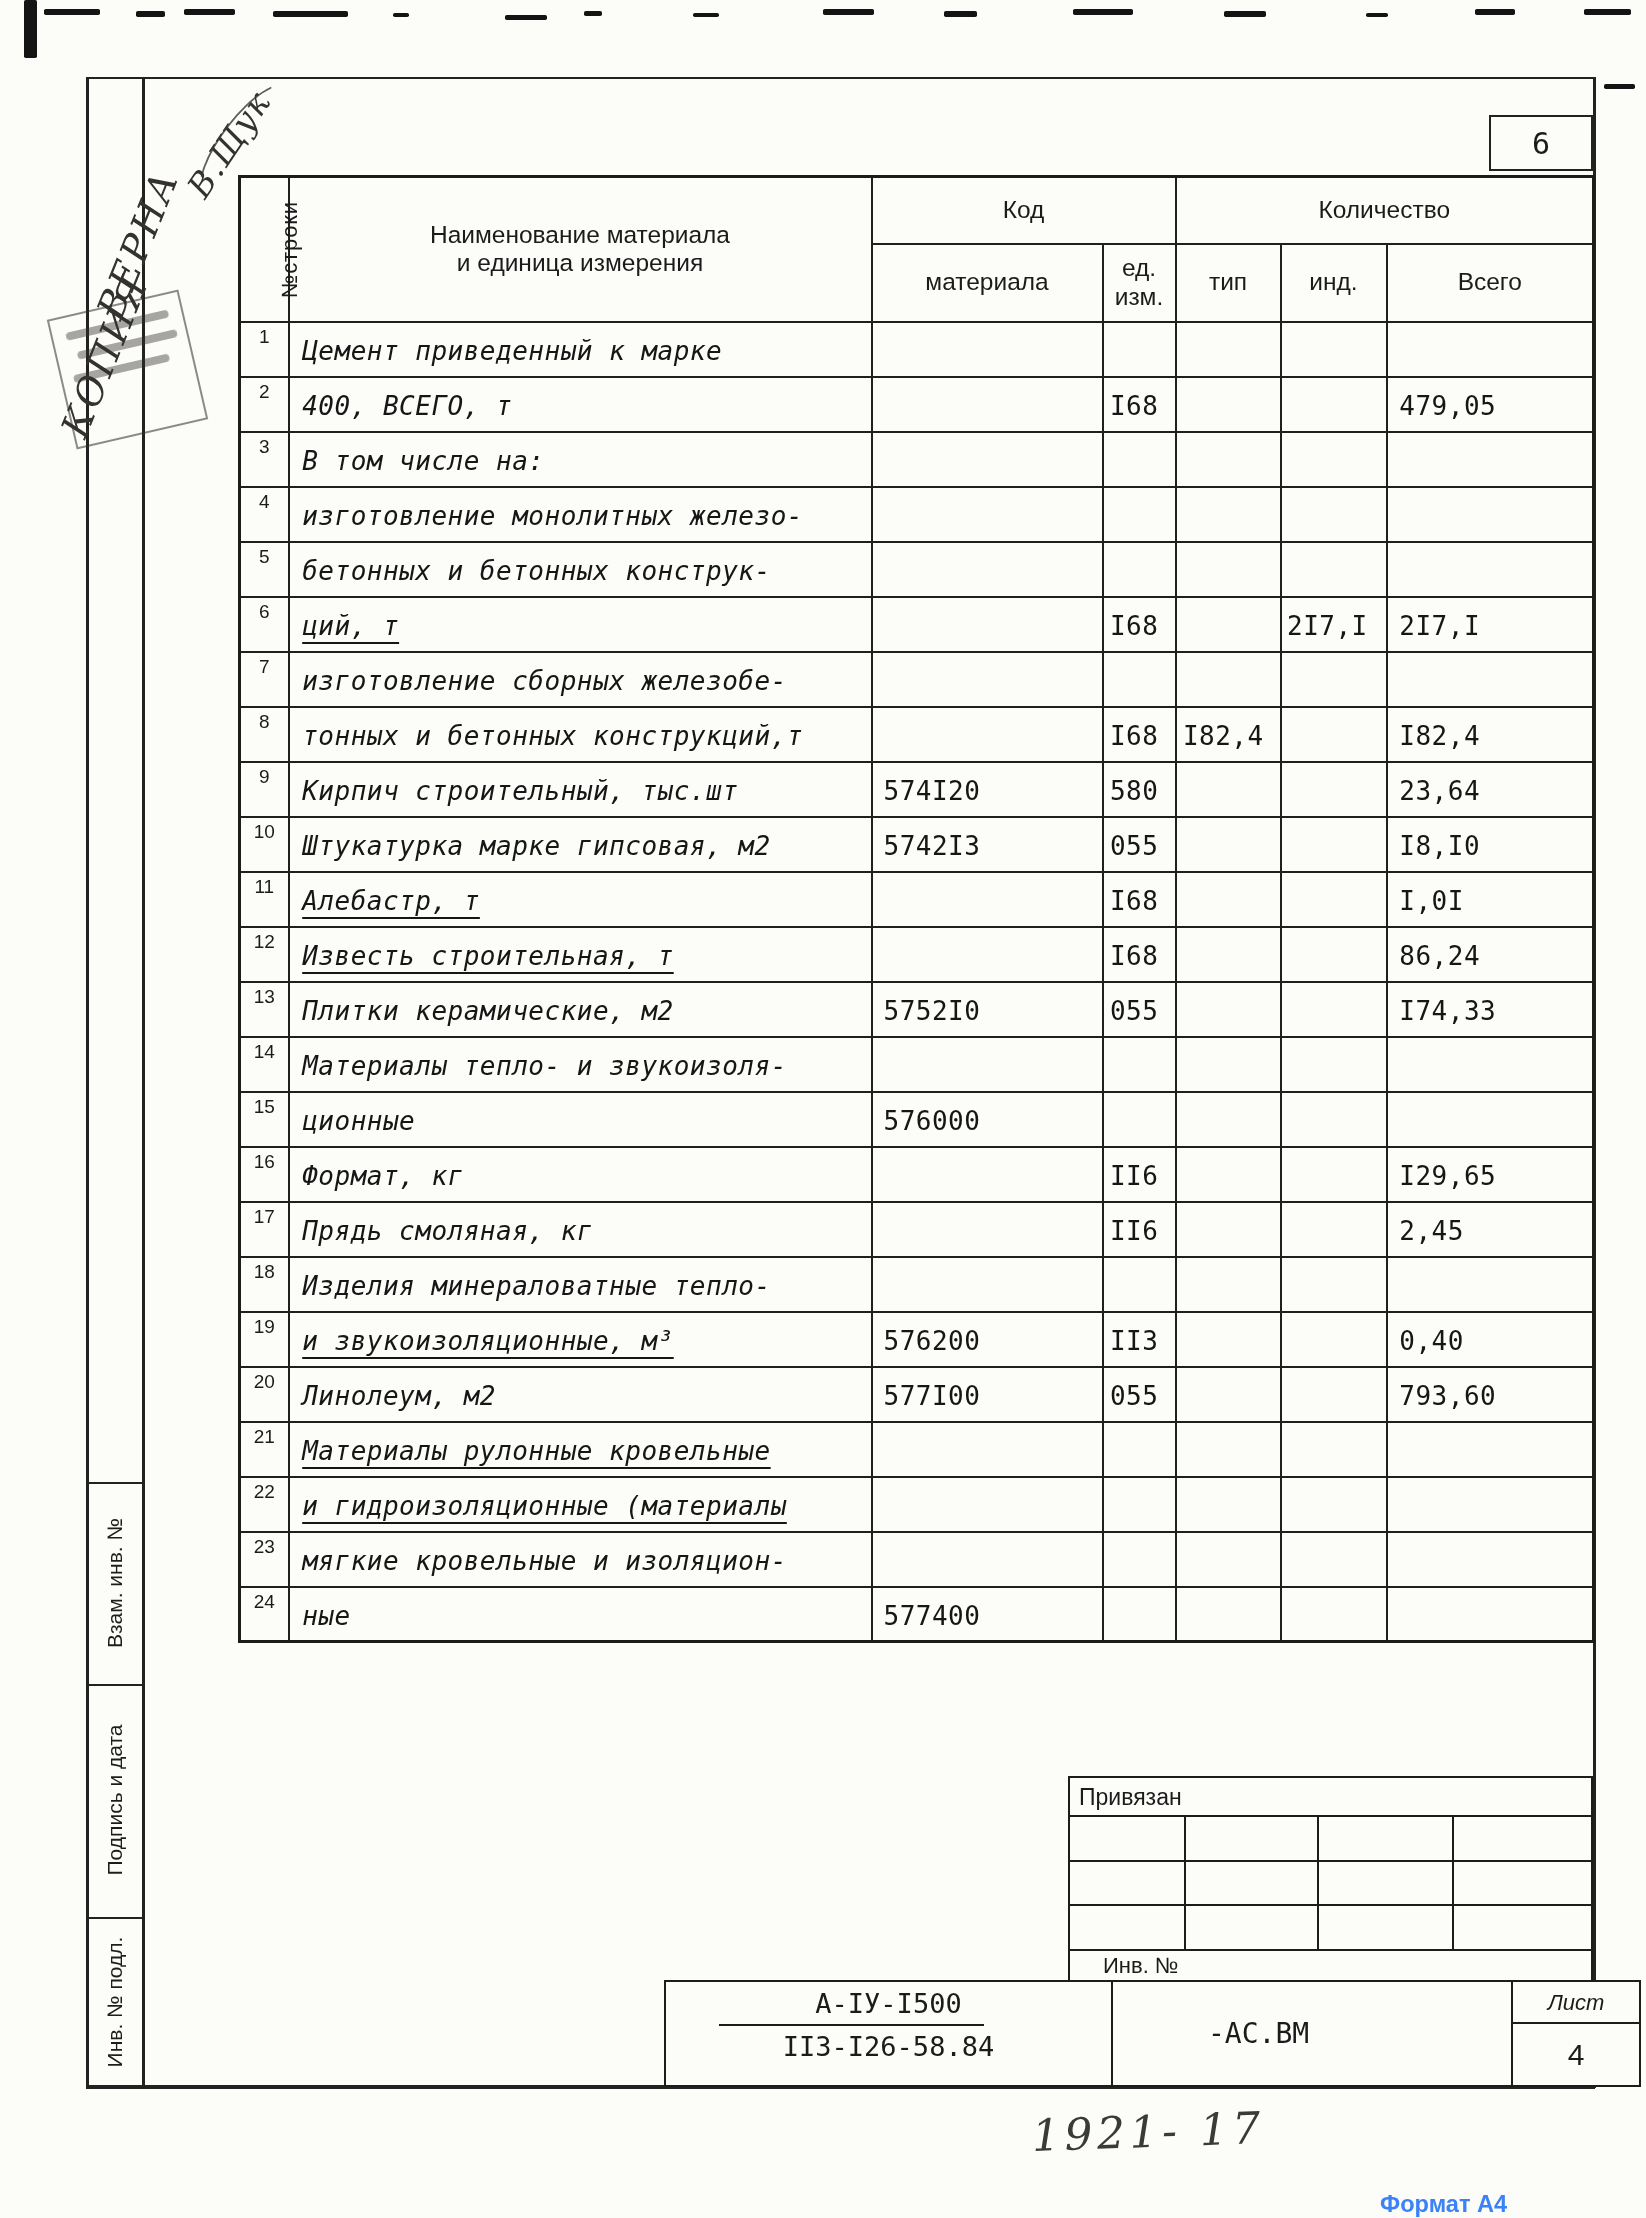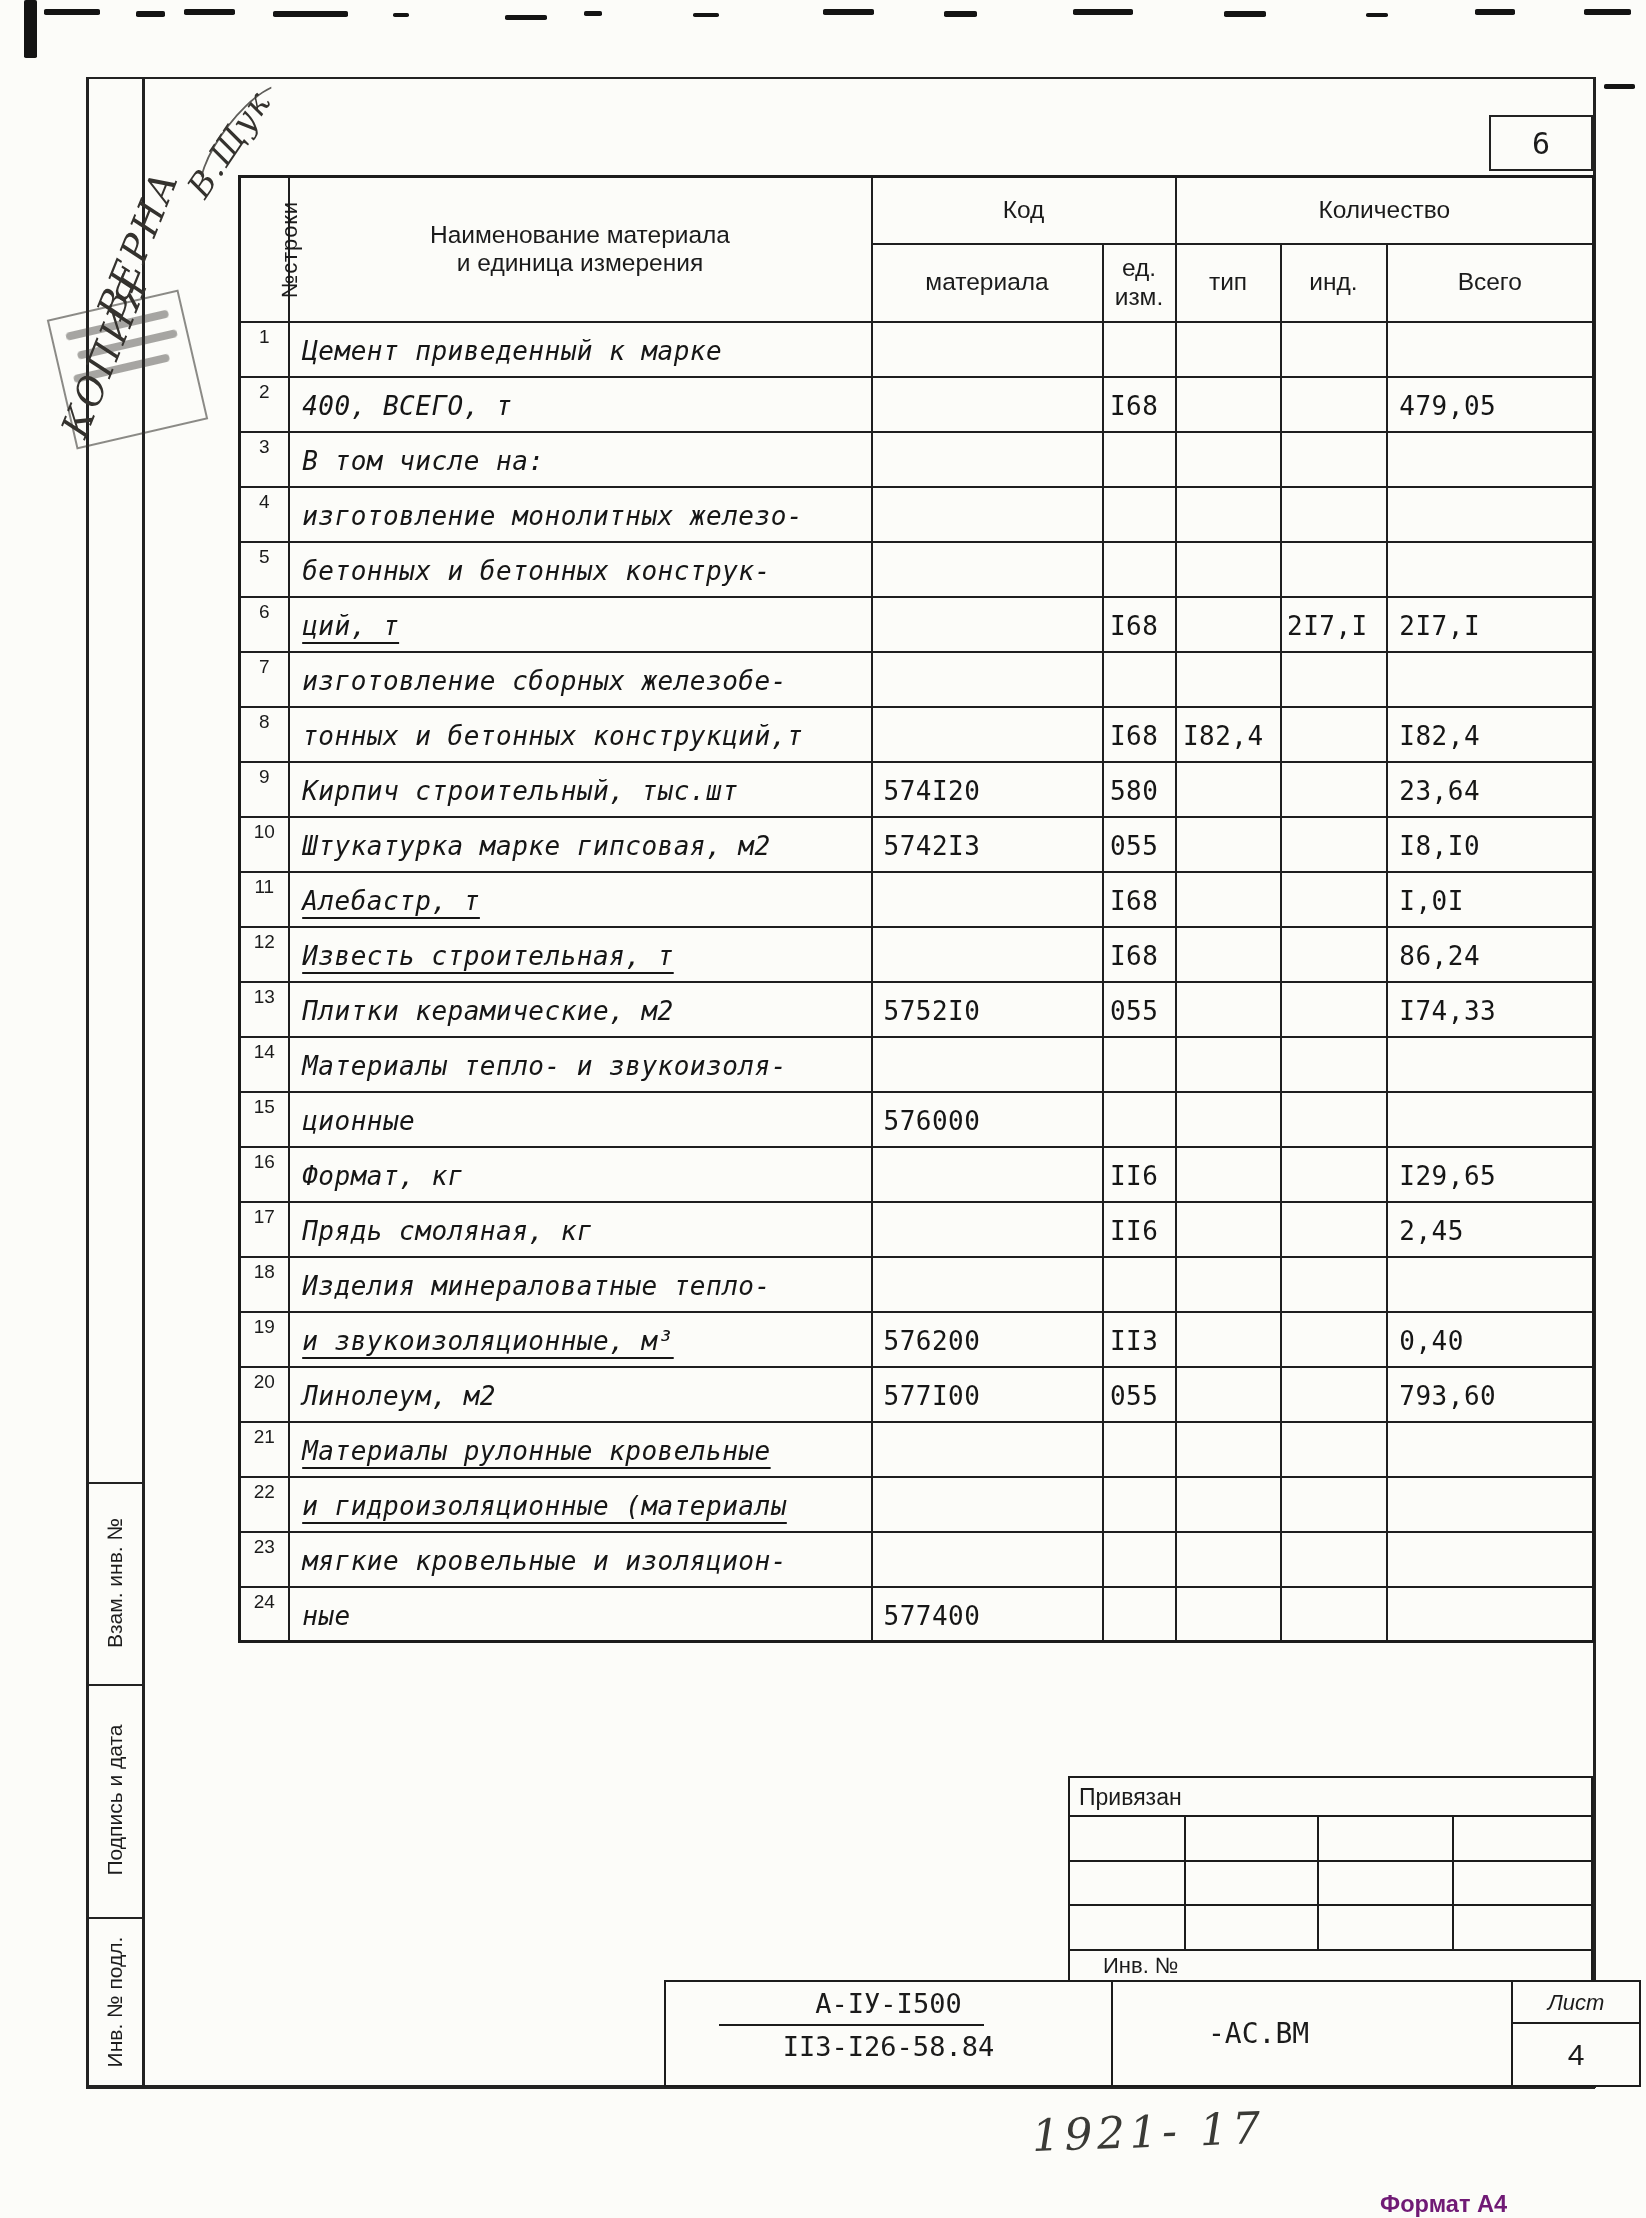--- a/index.html
+++ b/index.html
@@ -90,21 +90,21 @@
     position:absolute; left:60px; top:303px; width:135px; height:133px;
     border:2.7px solid rgba(48,46,42,.65); transform:rotate(-13deg);
     filter:blur(0.6px); padding:14.5px 7.3px 0 7.3px; opacity:.85;
   }
   .blob-line { height:8.2px; background:rgba(52,50,46,.5); border-radius:4.5px; margin:0 5.5px 13.6px 5.5px; }
   .blob-line:nth-child(2){ margin-left:12.7px; margin-right:1.8px; }
   .blob-line:nth-child(3){ margin-left:3.6px; margin-right:14.5px; }
 
   .hw-number { position:absolute; left:1032px; top:2106px; font-family:"DejaVu Serif", serif; font-style:italic;
                font-size:44px; letter-spacing:4.5px; color:#3a3a36; transform:rotate(-2deg); }
-  .format-note { position:absolute; left:1380px; top:2191px; font-size:23.6px; font-weight:bold; color:#701a75; }
+  .format-note { position:absolute; left:1380px; top:2191px; font-size:23.6px; font-weight:bold; color:#3b82f6; }
 </style>
 </head>
 <body>
 
 <div class="sheet">
 
   <div class="art" style="left:23.6px;top:0;width:13.6px;height:58px;"></div>
   <div class="art" style="left:44px;top:9px;width:56px;height:6.4px;"></div>
   <div class="art" style="left:136px;top:11px;width:29px;height:5.5px;"></div>
   <div class="art" style="left:184px;top:9px;width:51px;height:6.4px;"></div>

